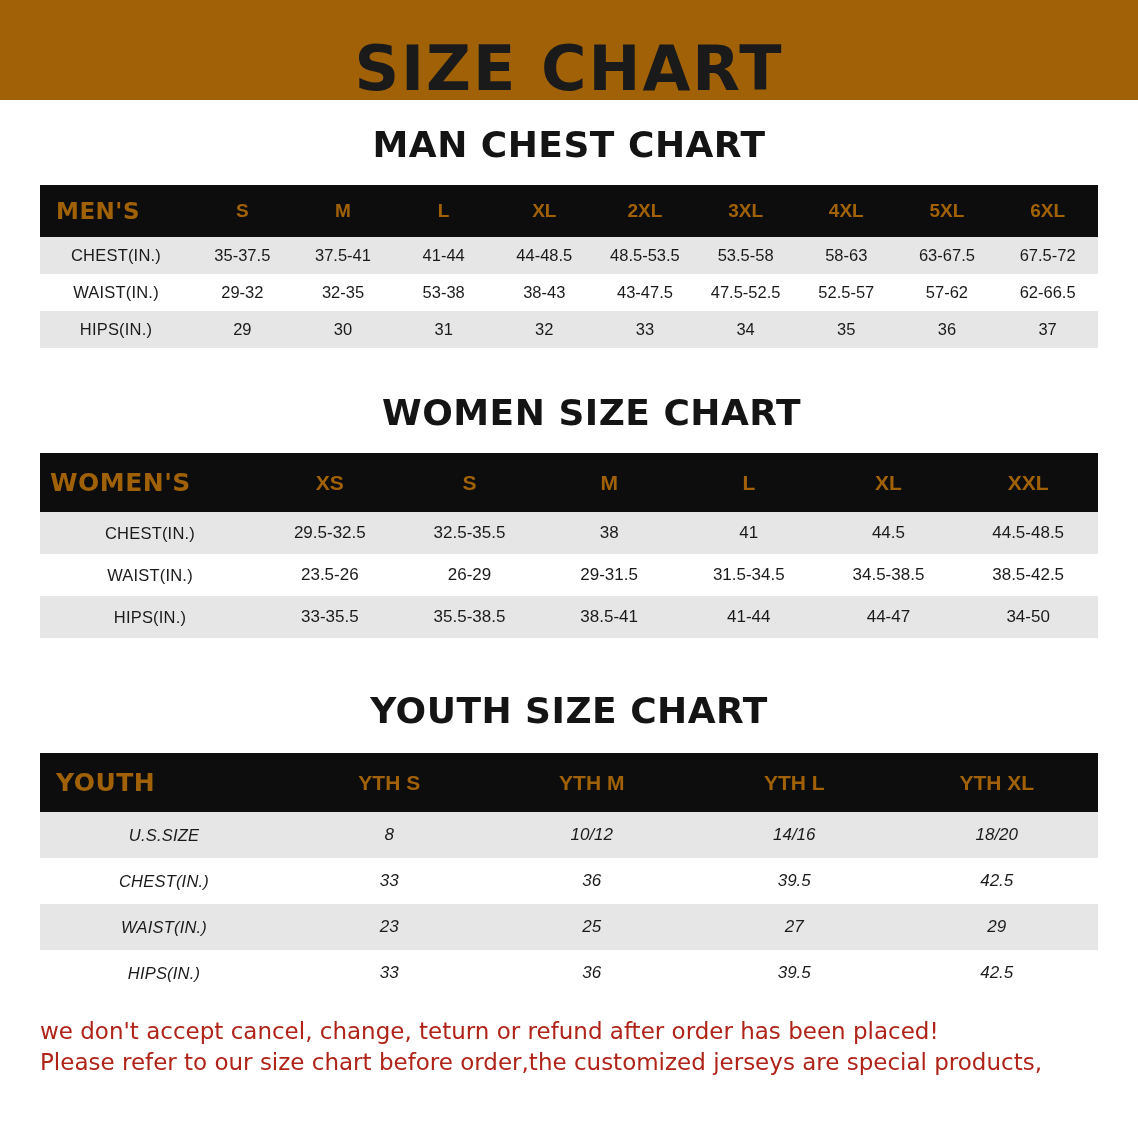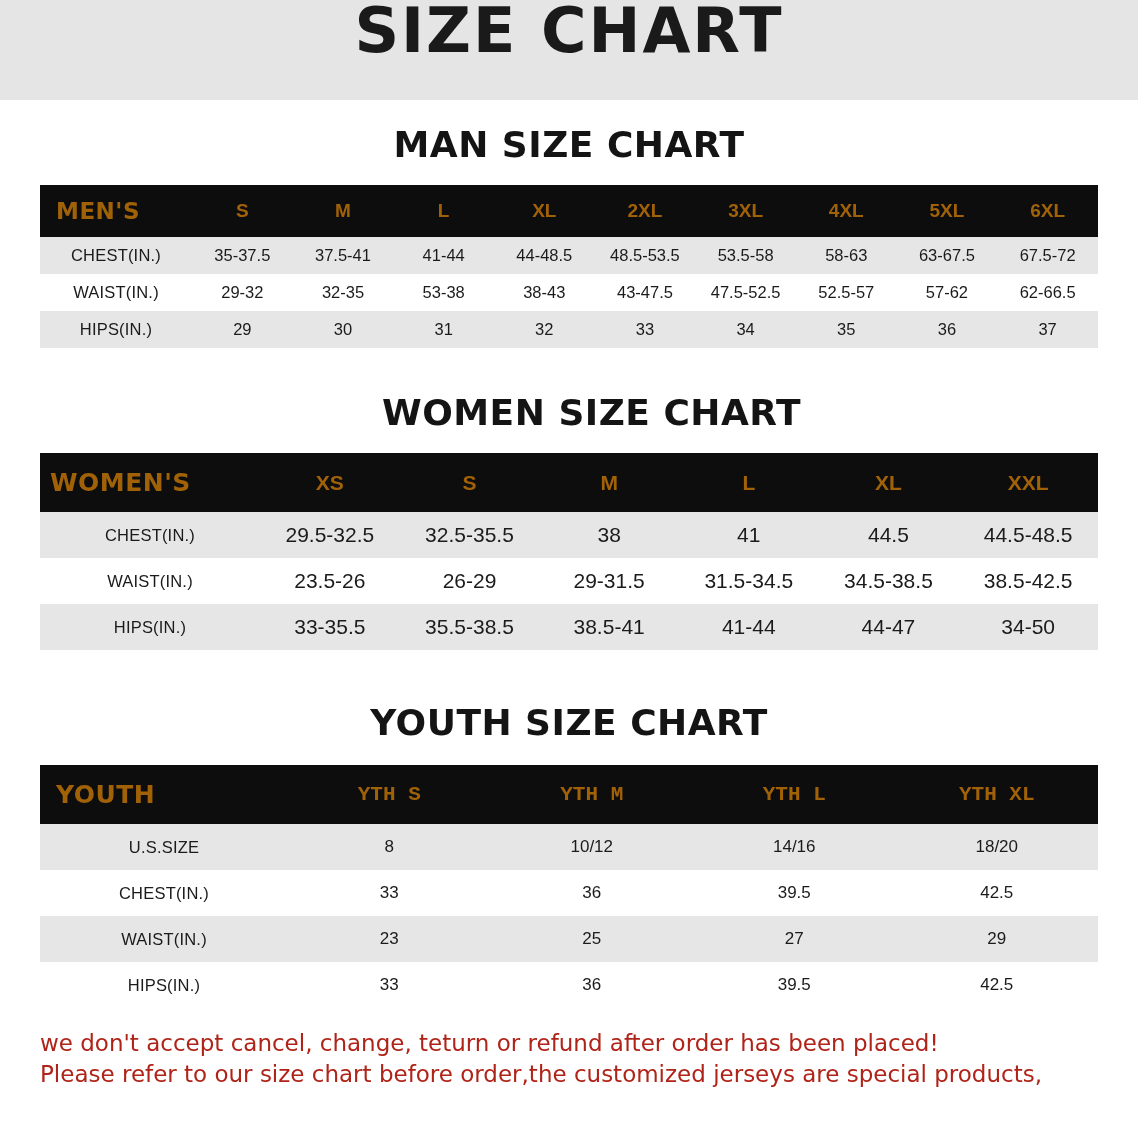--- a/index.html
+++ b/index.html
@@ -17,23 +17,23 @@
   .page {
     position: relative;
     width: 1138px;
     height: 1132px;
     background: #ffffff;
   }
 
   
   .banner {
     height: 100px;
-    background: #e5e5e5;
+    background: #a16207;
     display: flex;
-    align-items: flex-start;
+    align-items: flex-end;
     justify-content: center;
   }
   .banner-title {
     font-family: "DejaVu Sans", sans-serif;
     font-weight: bold;
     font-size: 62px;
     letter-spacing: 2px;
     color: #1a1a1a;
     line-height: 1;
   }
@@ -99,27 +99,27 @@
   }
   table.size-table tbody tr.shade-a { background: #e6e6e6; }
   table.size-table tbody tr.shade-w { background: #ffffff; }
 
   
   table.man col.c0 { width: 152px; }
   table.women col.c0 { width: 220px; }
   table.youth col.c0 { width: 248px; }
 
   
-  table.youth tbody td { padding: 13px 2px; font-size: 17px; }
-  table.youth thead th { font-size: 21px; padding: 15px 2px; font-family: Liberation Mono, monospace; }
+  table.youth tbody td { padding: 13px 2px; font-size: 17px; font-style: italic; }
+  table.youth thead th { font-size: 21px; padding: 15px 2px; }
   table.youth thead th.corner { font-size: 25px; }
 
   table.women thead th { font-size: 21px; padding: 15px 2px; }
   table.women thead th.corner { font-size: 25px; padding-left: 10px; }
-  table.women tbody td { padding: 11px 2px; font-size: 21px; }
+  table.women tbody td { padding: 11px 2px; font-size: 17px; }
 
   
   .note {
     margin: 20px 40px 0 40px;
     color: #b02318;
     font-family: "DejaVu Sans", sans-serif;
     font-size: 23px;
     line-height: 1.35;
     text-align: left;
   }
@@ -127,21 +127,21 @@
 </style>
 </head>
 <body>
 
 <div class="page">
 
   <div class="banner">
     <div class="banner-title">SIZE CHART</div>
   </div>
 
-  <div class="section-title man">MAN SIZE CHART</div>
+  <div class="section-title man">MAN CHEST CHART</div>
   <div class="table-wrap">
     <table class="size-table man">
       <colgroup id="man-cols">
           <col class="c0">
           <col>
           <col>
           <col>
           <col>
           <col>
           <col>

